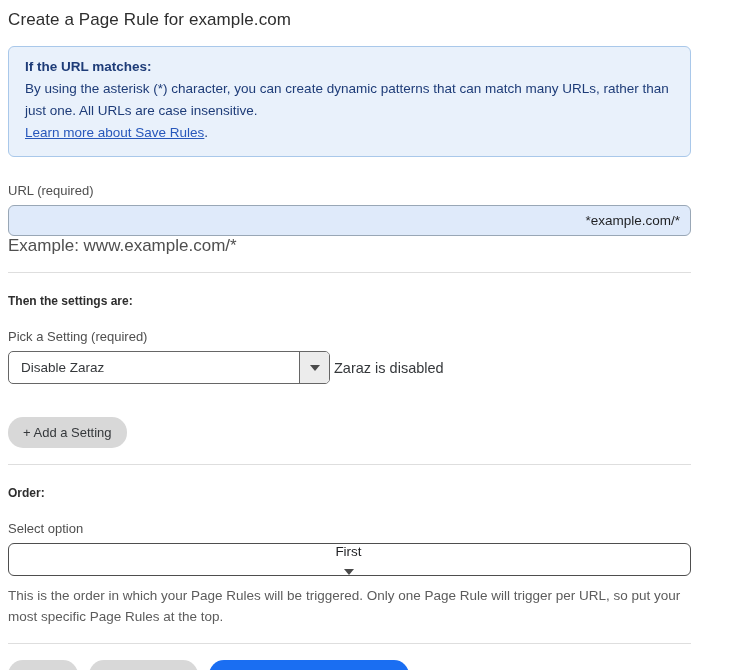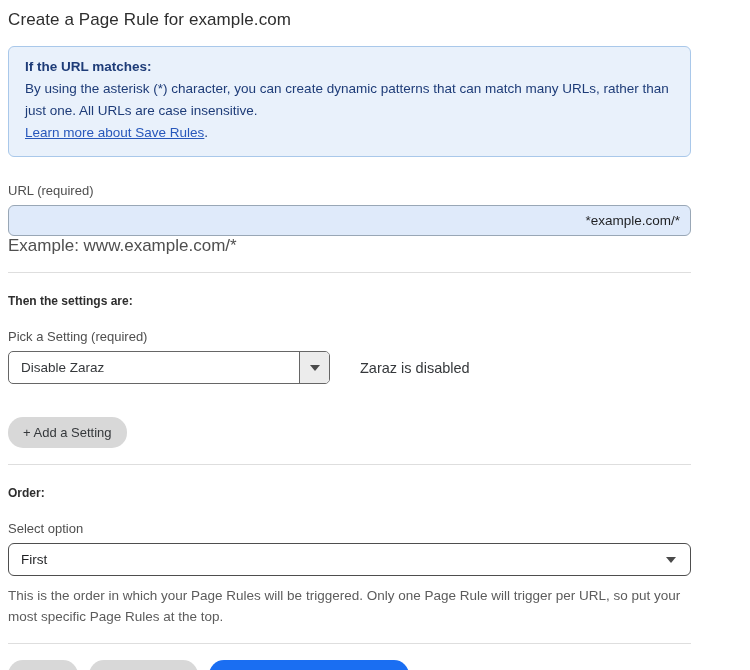--- a/index.html
+++ b/index.html
@@ -70,21 +70,21 @@
     font-size: 12px;
     font-weight: 700;
     color: #2e2e2e;
     margin-top: 21px;
   }
   .setting-label-row { margin-top: 21px; }
   
   .setting-row {
     display: flex;
     align-items: center;
-    gap: 30px;
+    gap: 4px;
   }
   .seg-select {
     width: 322px;
     height: 33px;
     background: #ffffff;
     border: 1px solid #666666;
     border-radius: 5px;
     display: flex;
     overflow: hidden;
     cursor: pointer;
@@ -134,20 +134,21 @@
     background: #ffffff;
     border: 1px solid #4e4e4e;
     border-radius: 6px;
     padding: 0 14px 0 12px;
     display: flex;
     align-items: center;
     justify-content: space-between;
     font-size: 13.5px;
     color: #1f2023;
     cursor: pointer;
+    flex-direction: column;
   }
   .order-desc {
     margin-top: 9px;
     font-size: 13.5px;
     color: #5c5c5c;
     line-height: 21px;
   }
   
   .actions {
     display: flex;

